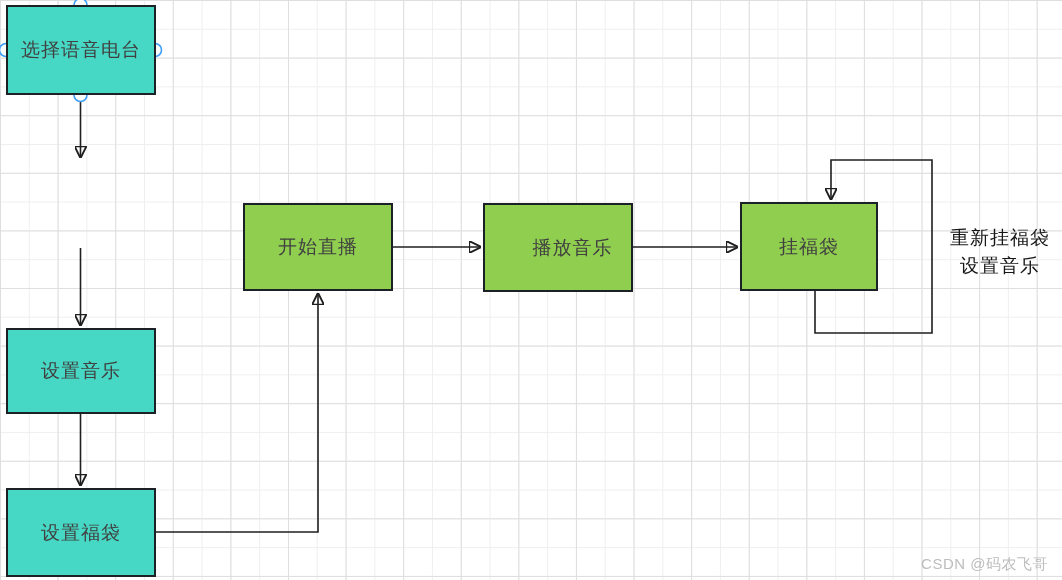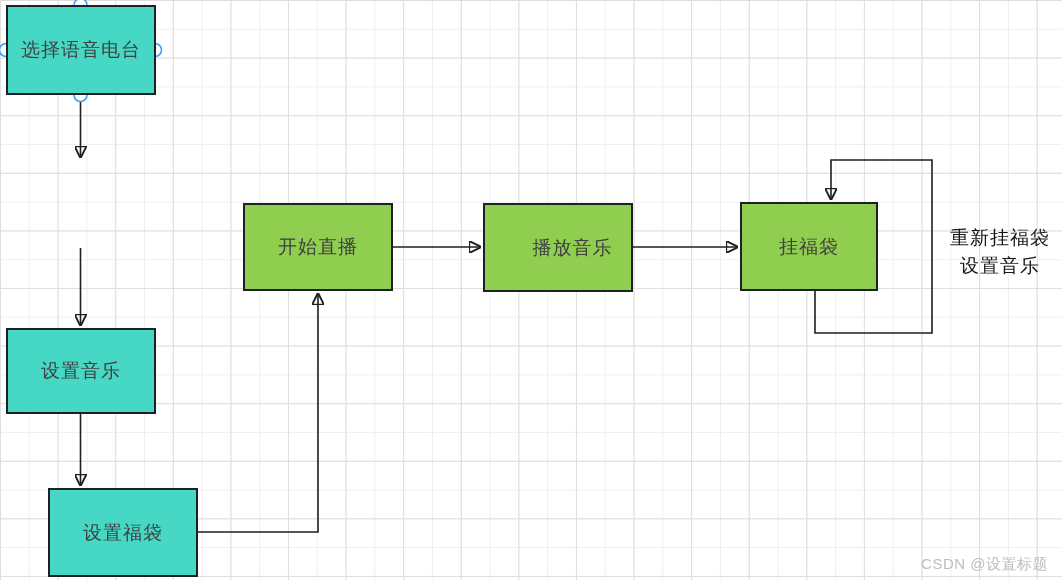--- a/index.html
+++ b/index.html
@@ -69,36 +69,36 @@
 
   <div class="node teal" style="left:6px;top:5px;width:150px;height:90px;">
     <span>选择语音电台</span>
   </div>
 
 
   <div class="node teal" style="left:6px;top:328px;width:150px;height:86px;">
     <span>设置音乐</span>
   </div>
 
-  <div class="node teal" style="left:6px;top:488px;width:150px;height:89px;margin-left:42px;">
+  <div class="node teal" style="left:6px;top:488px;width:150px;height:89px;">
     <span>设置福袋</span>
   </div>
 
   <div class="node green" style="left:243px;top:203px;width:150px;height:88px;">
     <span>开始直播</span>
   </div>
 
   <div class="node green" style="left:483px;top:203px;width:150px;height:89px;padding-left:29px;">
     <span>播放音乐</span>
   </div>
 
   <div class="node green" style="left:740px;top:202px;width:138px;height:89px;">
     <span>挂福袋</span>
   </div>
 
   <div class="annotation">
     <div>重新挂福袋</div>
     <div>设置音乐</div>
   </div>
 
-  <div class="watermark">CSDN @设置标题</div>
+  <div class="watermark">CSDN @码农飞哥</div>
 
 </div>
 
 </body></html>

